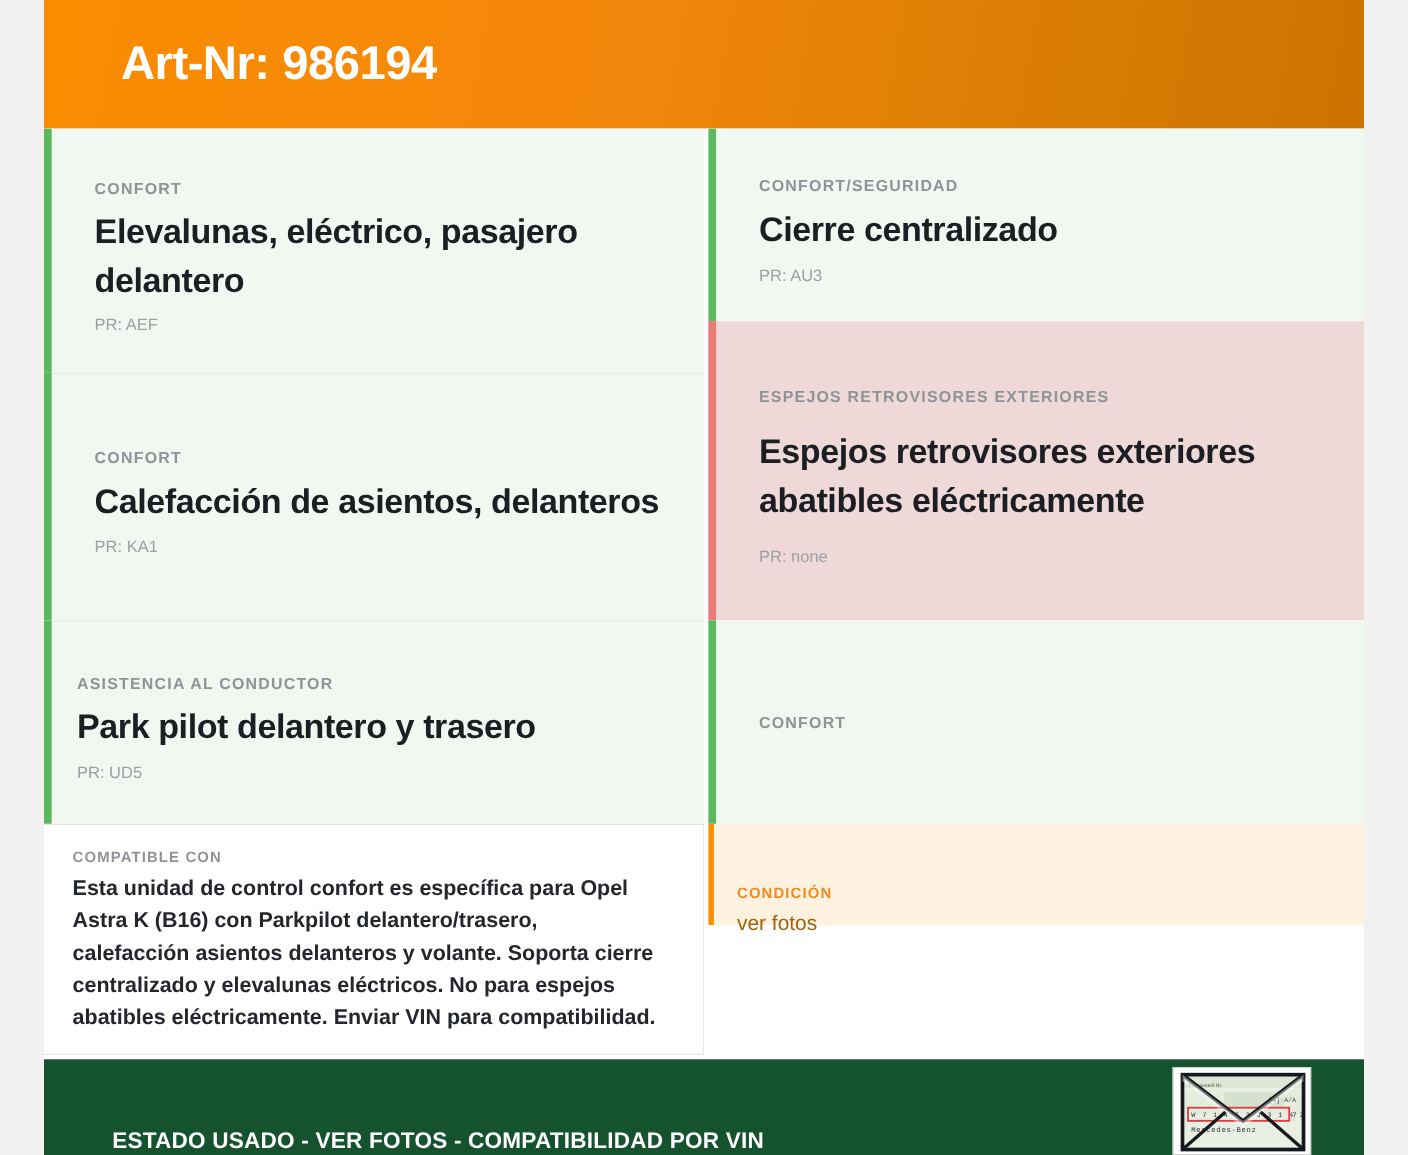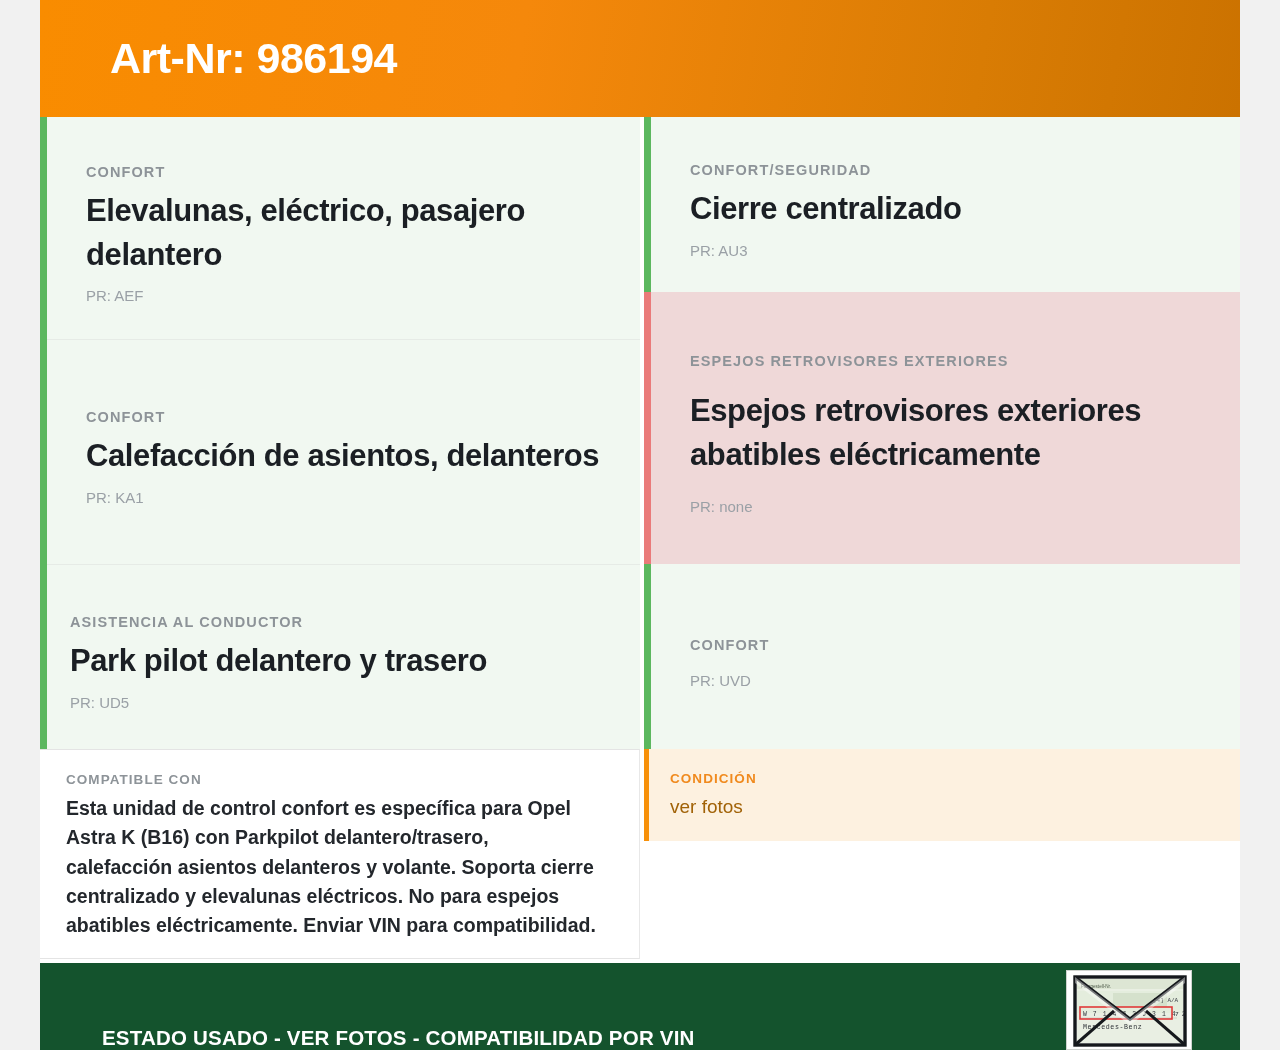--- a/index.html
+++ b/index.html
@@ -154,21 +154,21 @@
   }
 
   .info-kicker {
     font-size: 13.5px;
     font-weight: bold;
     letter-spacing: 1.05px;
     text-transform: uppercase;
     color: #8d9398;
     margin-bottom: 7px;
   }
-  .info-kicker.orange { color: #f08a1e; }
+  .info-kicker.orange { color: #f08a1e; margin-top: 33px; }
   .info-text {
     font-size: 19.5px;
     font-weight: bold;
     color: #23272c;
     line-height: 1.5;
     max-width: 530px;
   }
   .info-text.normal {
     font-weight: normal;
     font-size: 19px;
@@ -259,21 +259,20 @@
       <div class="card no r2b">
         <span class="accent"></span>
         <div class="card-kicker">ESPEJOS RETROVISORES EXTERIORES</div>
         <div class="card-title">Espejos retrovisores exteriores abatibles eléctricamente</div>
         <div class="card-pr">PR: none</div>
       </div>
 
       <div class="card yes r3b">
         <span class="accent"></span>
         <div class="card-kicker">CONFORT</div>
-        <div class="card-pr">PR: UVD</div>
       </div>
 
       <div class="info info-cond">
         <span class="accent"></span>
         <div class="info-kicker orange">CONDICIÓN</div>
         <div class="info-text normal">ver fotos</div>
       </div>
 
       <div class="info-cond-filler"></div>
 

